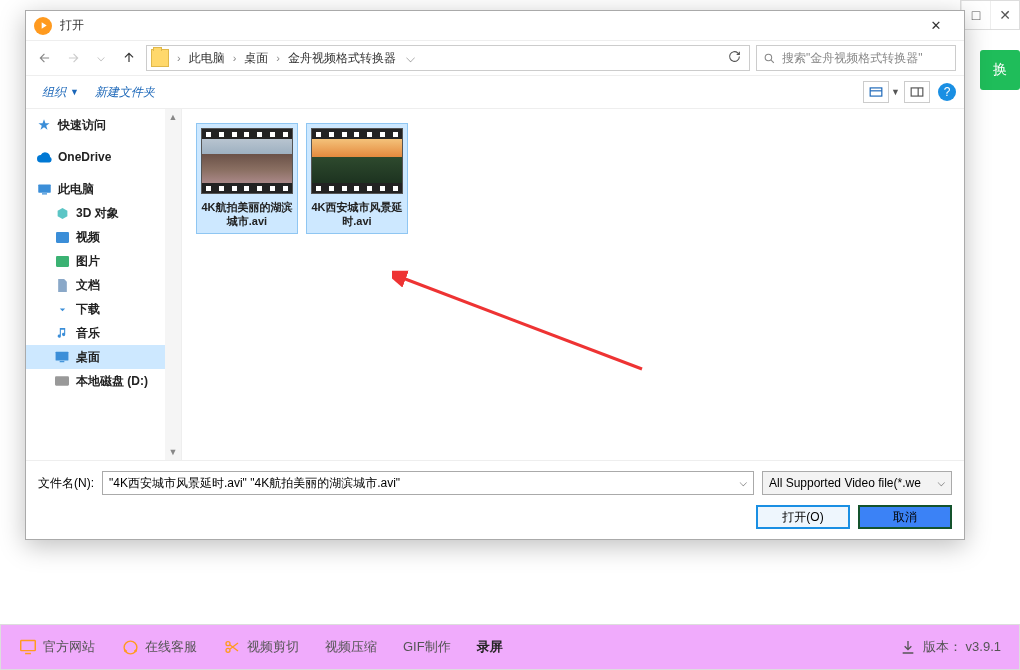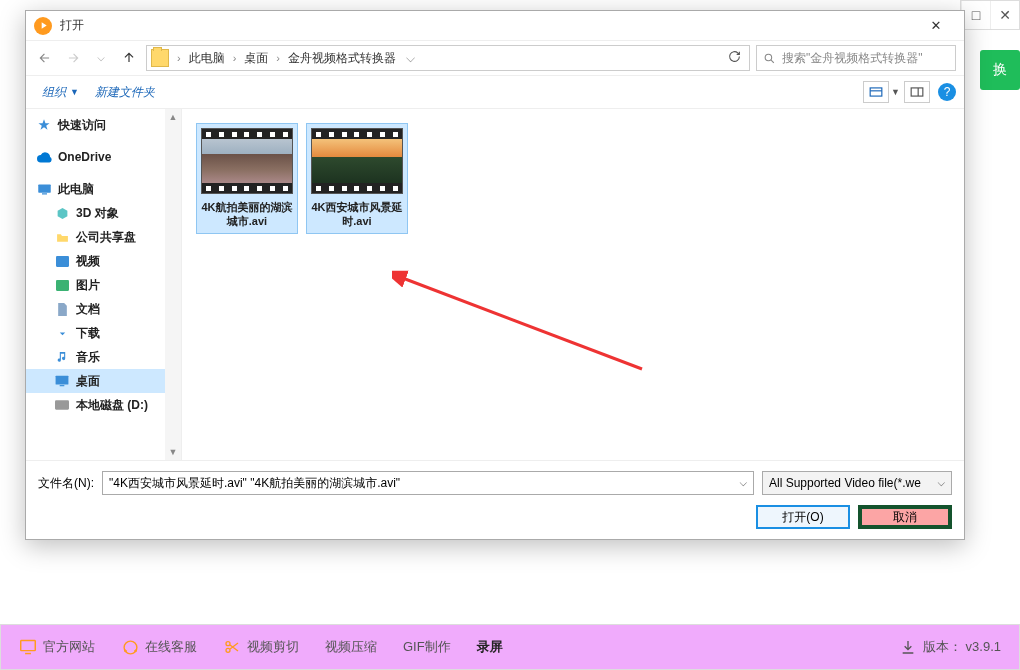--- a/index.html
+++ b/index.html
@@ -65,21 +65,21 @@
 .arrow-annot { position:absolute; pointer-events:none; }
 
 .footer { border-top:1px solid #eee; padding:10px 12px; display:flex; flex-direction:column; gap:10px; }
 .fn-row { display:flex; align-items:center; gap:8px; font-size:12px; }
 .fn-row label { white-space:nowrap; }
 .fn-row .combo { flex:1; height:24px; border:1px solid #aaa; display:flex; align-items:center; padding:0 6px; font-size:12px; background:#fff; }
 .fn-row .combo .drop { margin-left:auto; color:#666; font-size:10px; }
 .fn-row .filter { width:190px; height:24px; border:1px solid #aaa; background:#f3f3f3; display:flex; align-items:center; padding:0 6px; font-size:12px; }
 .fn-row .filter .drop { margin-left:auto; color:#666; font-size:10px; }
 .btn-row { display:flex; justify-content:flex-end; gap:8px; }
-.btn-row button { width:94px; height:24px; font-size:12px; background:#fca5a5; border:4px solid #14532d; }
+.btn-row button { width:94px; height:24px; font-size:12px; background:#3b82f6; border:2px solid #14532d; }
 .btn-row button.primary { border:2px solid #1a8fe3; background:#eef6fd; }
 
 
 .app-footer { position:absolute; bottom:0; left:0; right:0; height:46px; border:1px solid #ddd; display:flex; align-items:center; padding:0 18px; gap:26px; font-size:13px; color:#555; background:#f0abfc; }
 .app-footer .af-item { display:flex; align-items:center; gap:6px; }
 .app-footer .af-item.active { color:#222; font-weight:600; }
 .app-footer .af-spacer { flex:1; }
 .af-ico { width:18px; height:18px; display:flex; align-items:center; justify-content:center; }
 .af-ico.orange svg { stroke:#ff9a1f; }
 </style>
@@ -201,28 +201,20 @@
         <div class="tree-item child">
             <span class="ti-ico">
               <svg width="13" height="13" viewBox="0 0 24 24" fill="#5bc5c5">
                 <path d="M12 2l9 5v10l-9 5-9-5V7z"></path>
               </svg>
             </span>
             <span>3D 对象</span>
           </div>
         <div class="tree-item child">
             <span class="ti-ico">
-              <svg width="13" height="11" viewBox="0 0 24 20" fill="#ffd86b">
-                <path d="M2 4h7l2 3h11v11H2z"></path>
-              </svg>
-            </span>
-            <span>公司共享盘</span>
-          </div>
-        <div class="tree-item child">
-            <span class="ti-ico">
               <svg width="13" height="11" viewBox="0 0 24 20" fill="#3b8ed8">
                 <rect width="24" height="20" rx="2"></rect>
               </svg>
             </span>
             <span>视频</span>
           </div>
         <div class="tree-item child">
             <span class="ti-ico">
               <svg width="13" height="11" viewBox="0 0 24 20" fill="#3bb273">
                 <rect width="24" height="20" rx="2"></rect>

